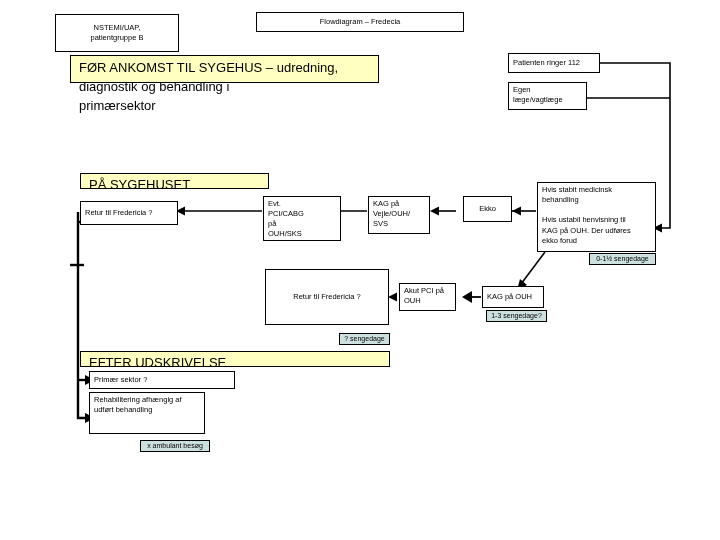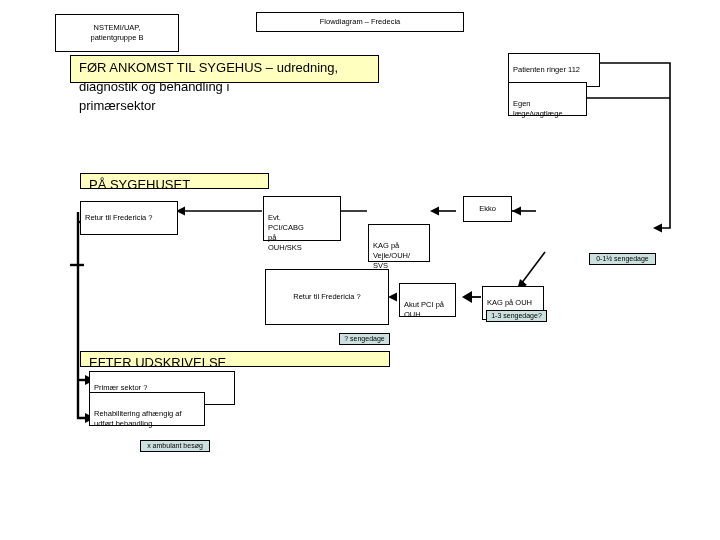--- a/index.html
+++ b/index.html
@@ -18,21 +18,21 @@
     overflow: hidden;
   }
   .box {
     position: absolute;
     box-sizing: border-box;
     border: 1px solid #000000;
     background: #ffffff;
     font-size: 7.5px;
     line-height: 1.35;
     color: #000000;
-    padding: 16px 4px;
+    padding: 2px 4px;
     white-space: pre-line;
   }
   .box.center {
     display: flex;
     align-items: center;
     justify-content: center;
     text-align: center;
     padding: 1px 3px;
   }
   .box.midleft {
@@ -138,42 +138,48 @@
 
   <div class="banner" style="left:80px; top:173px; width:189px; height:16px; padding-top:2px;">PÅ SYGEHUSET</div>
 
   <div class="box midleft" style="left:80px; top:201px; width:98px; height:24px;">Retur til Fredericia ?</div>
 
   <div class="box" style="left:263px; top:196px; width:78px; height:45px;">Evt.
 PCI/CABG
 på
 OUH/SKS</div>
 
-  <div class="box" style="left:368px; top:196px; width:62px; height:38px;margin-top:28px;">KAG på
+  <div class="box" style="left:368px; top:196px; width:62px; height:38px;">KAG på
 Vejle/OUH/
 SVS</div>
 
   <div class="box center" style="left:463px; top:196px; width:49px; height:26px;">Ekko</div>
 
+  <div class="box" style="left:537px; top:182px; width:119px; height:70px;">Hvis stabit medicinsk
+behandling
+
+Hvis ustabil henvisning til
+KAG på OUH. Der udføres
+ekko forud</div>
 
   <div class="tag" style="left:589px; top:253px; width:67px; height:12px;">0-1½ sengedage</div>
 
   <div class="box center" style="left:265px; top:269px; width:124px; height:56px;">Retur til Fredericia ?</div>
 
   <div class="box" style="left:399px; top:283px; width:57px; height:28px;">Akut PCI på
 OUH</div>
 
   <div class="box midleft" style="left:482px; top:286px; width:62px; height:22px;">KAG på OUH</div>
 
   <div class="tag" style="left:486px; top:310px; width:61px; height:12px;">1-3 sengedage?</div>
 
   <div class="tag" style="left:339px; top:333px; width:51px; height:12px;">? sengedage</div>
 
   <div class="banner" style="left:80px; top:351px; width:310px; height:16px; padding-top:2px;">EFTER UDSKRIVELSE</div>
 
   <div class="box midleft" style="left:89px; top:371px; width:146px; height:18px;">Primær sektor ?</div>
 
-  <div class="box" style="left:89px; top:392px; width:116px; height:34px;">Rehabilitering  afhængig af
+  <div class="box" style="left:89px; top:392px; width:116px; height:42px;">Rehabilitering  afhængig af
 udført behandling</div>
 
   <div class="tag" style="left:140px; top:440px; width:70px; height:12px;">x ambulant besøg</div>
 
 </div>
 
 </body></html>

